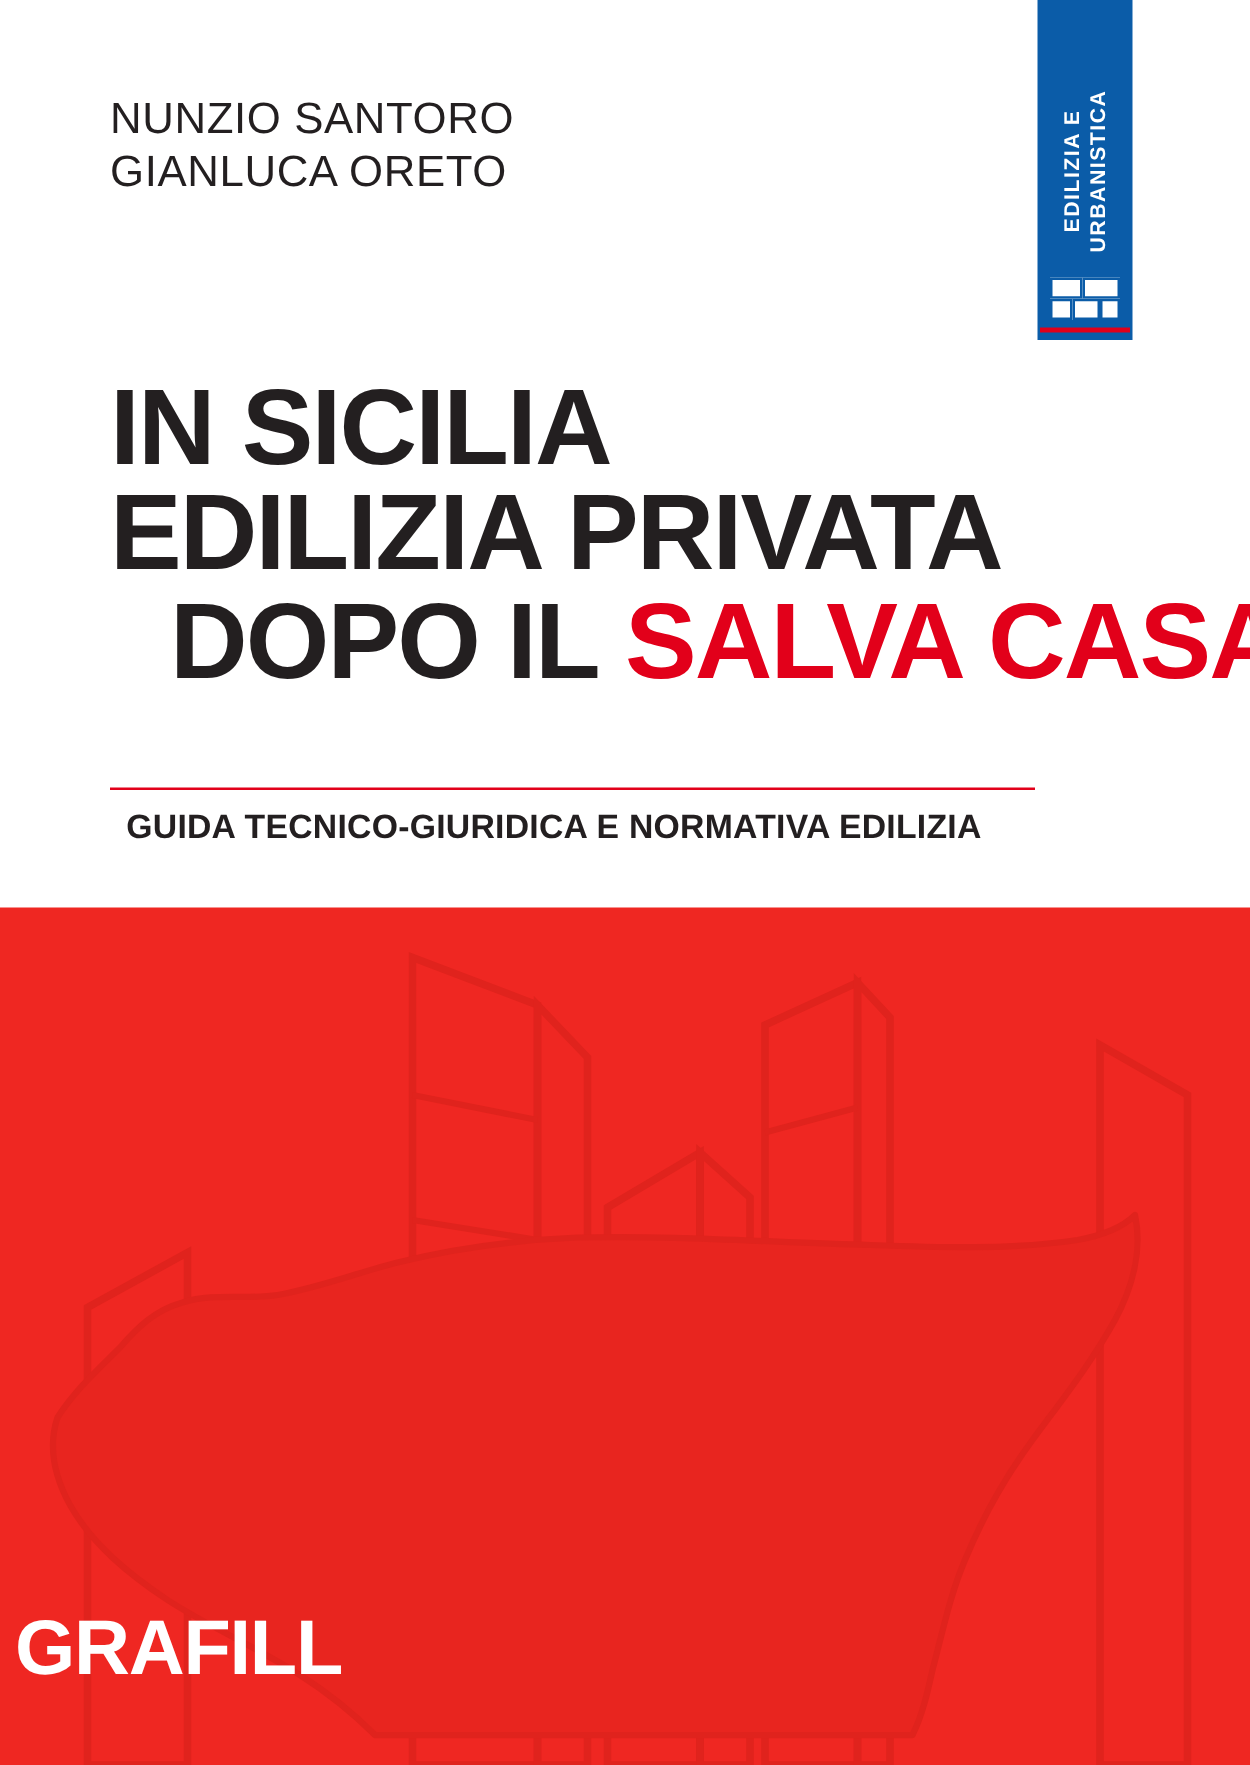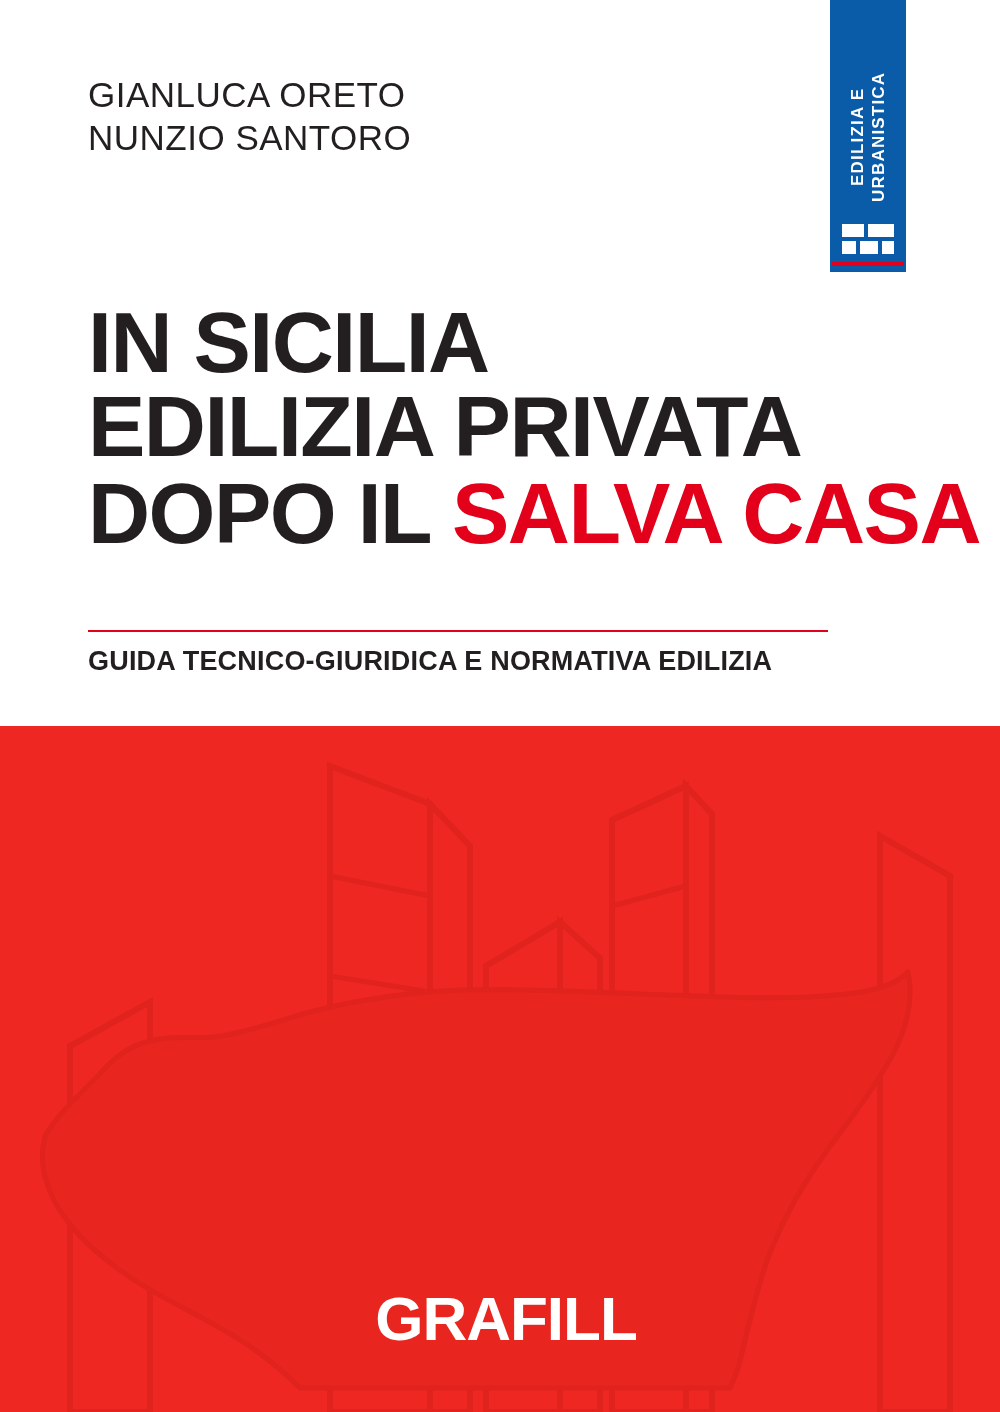--- a/index.html
+++ b/index.html
@@ -107,37 +107,38 @@
     line-height: 0.98;
     font-weight: bold;
     letter-spacing: -1.5px;
     color: #231f20;
     text-transform: uppercase;
     white-space: nowrap;
     font-family: "Liberation Sans", sans-serif;
   }
   .title-line.line3 {
     margin-top: 2px;
+    margin-left: 48px;
   }
   .title-highlight {
     color: #e2001a;
   }
 
   
   .rule {
     position: absolute;
     left: 88px;
     top: 630px;
     width: 740px;
     height: 2px;
     background: #e2001a;
   }
   .subtitle {
     position: absolute;
-    left: 88px;
+    left: 101px;
     top: 644px;
     width: 800px;
     font-size: 27px;
     font-weight: bold;
     line-height: 1.26;
     letter-spacing: 0.2px;
     color: #231f20;
     text-transform: uppercase;
   }
 
@@ -159,42 +160,42 @@
     height: 686px;
     display: block;
   }
 
   
   .logo {
     position: absolute;
     left: 0;
     right: 0;
     bottom: 62px;
-    text-align: center;
+    text-align: left;
     padding-left: 12px;
   }
   .logo-text {
     display: inline-block;
     position: relative;
     font-size: 62px;
     font-weight: bold;
     letter-spacing: -1px;
     color: #ffffff;
     font-family: "Liberation Sans", sans-serif;
     line-height: 1;
   }
 </style>
 </head>
 <body>
 
 <div class="cover">
 
   <div class="authors">
+    <div class="author">NUNZIO SANTORO</div>
     <div class="author">GIANLUCA ORETO</div>
-    <div class="author">NUNZIO SANTORO</div>
   </div>
 
   <div class="collana">
     <div class="collana-inner"></div>
     <div class="collana-text">
       <span>EDILIZIA E URBANISTICA</span>
     </div>
     <div class="collana-bricks">
       <div class="brick" style="left:0;   top:0;  width:26px; height:17px;"></div>
       <div class="brick" style="left:26px; top:0;  width:30px; height:17px;"></div>

